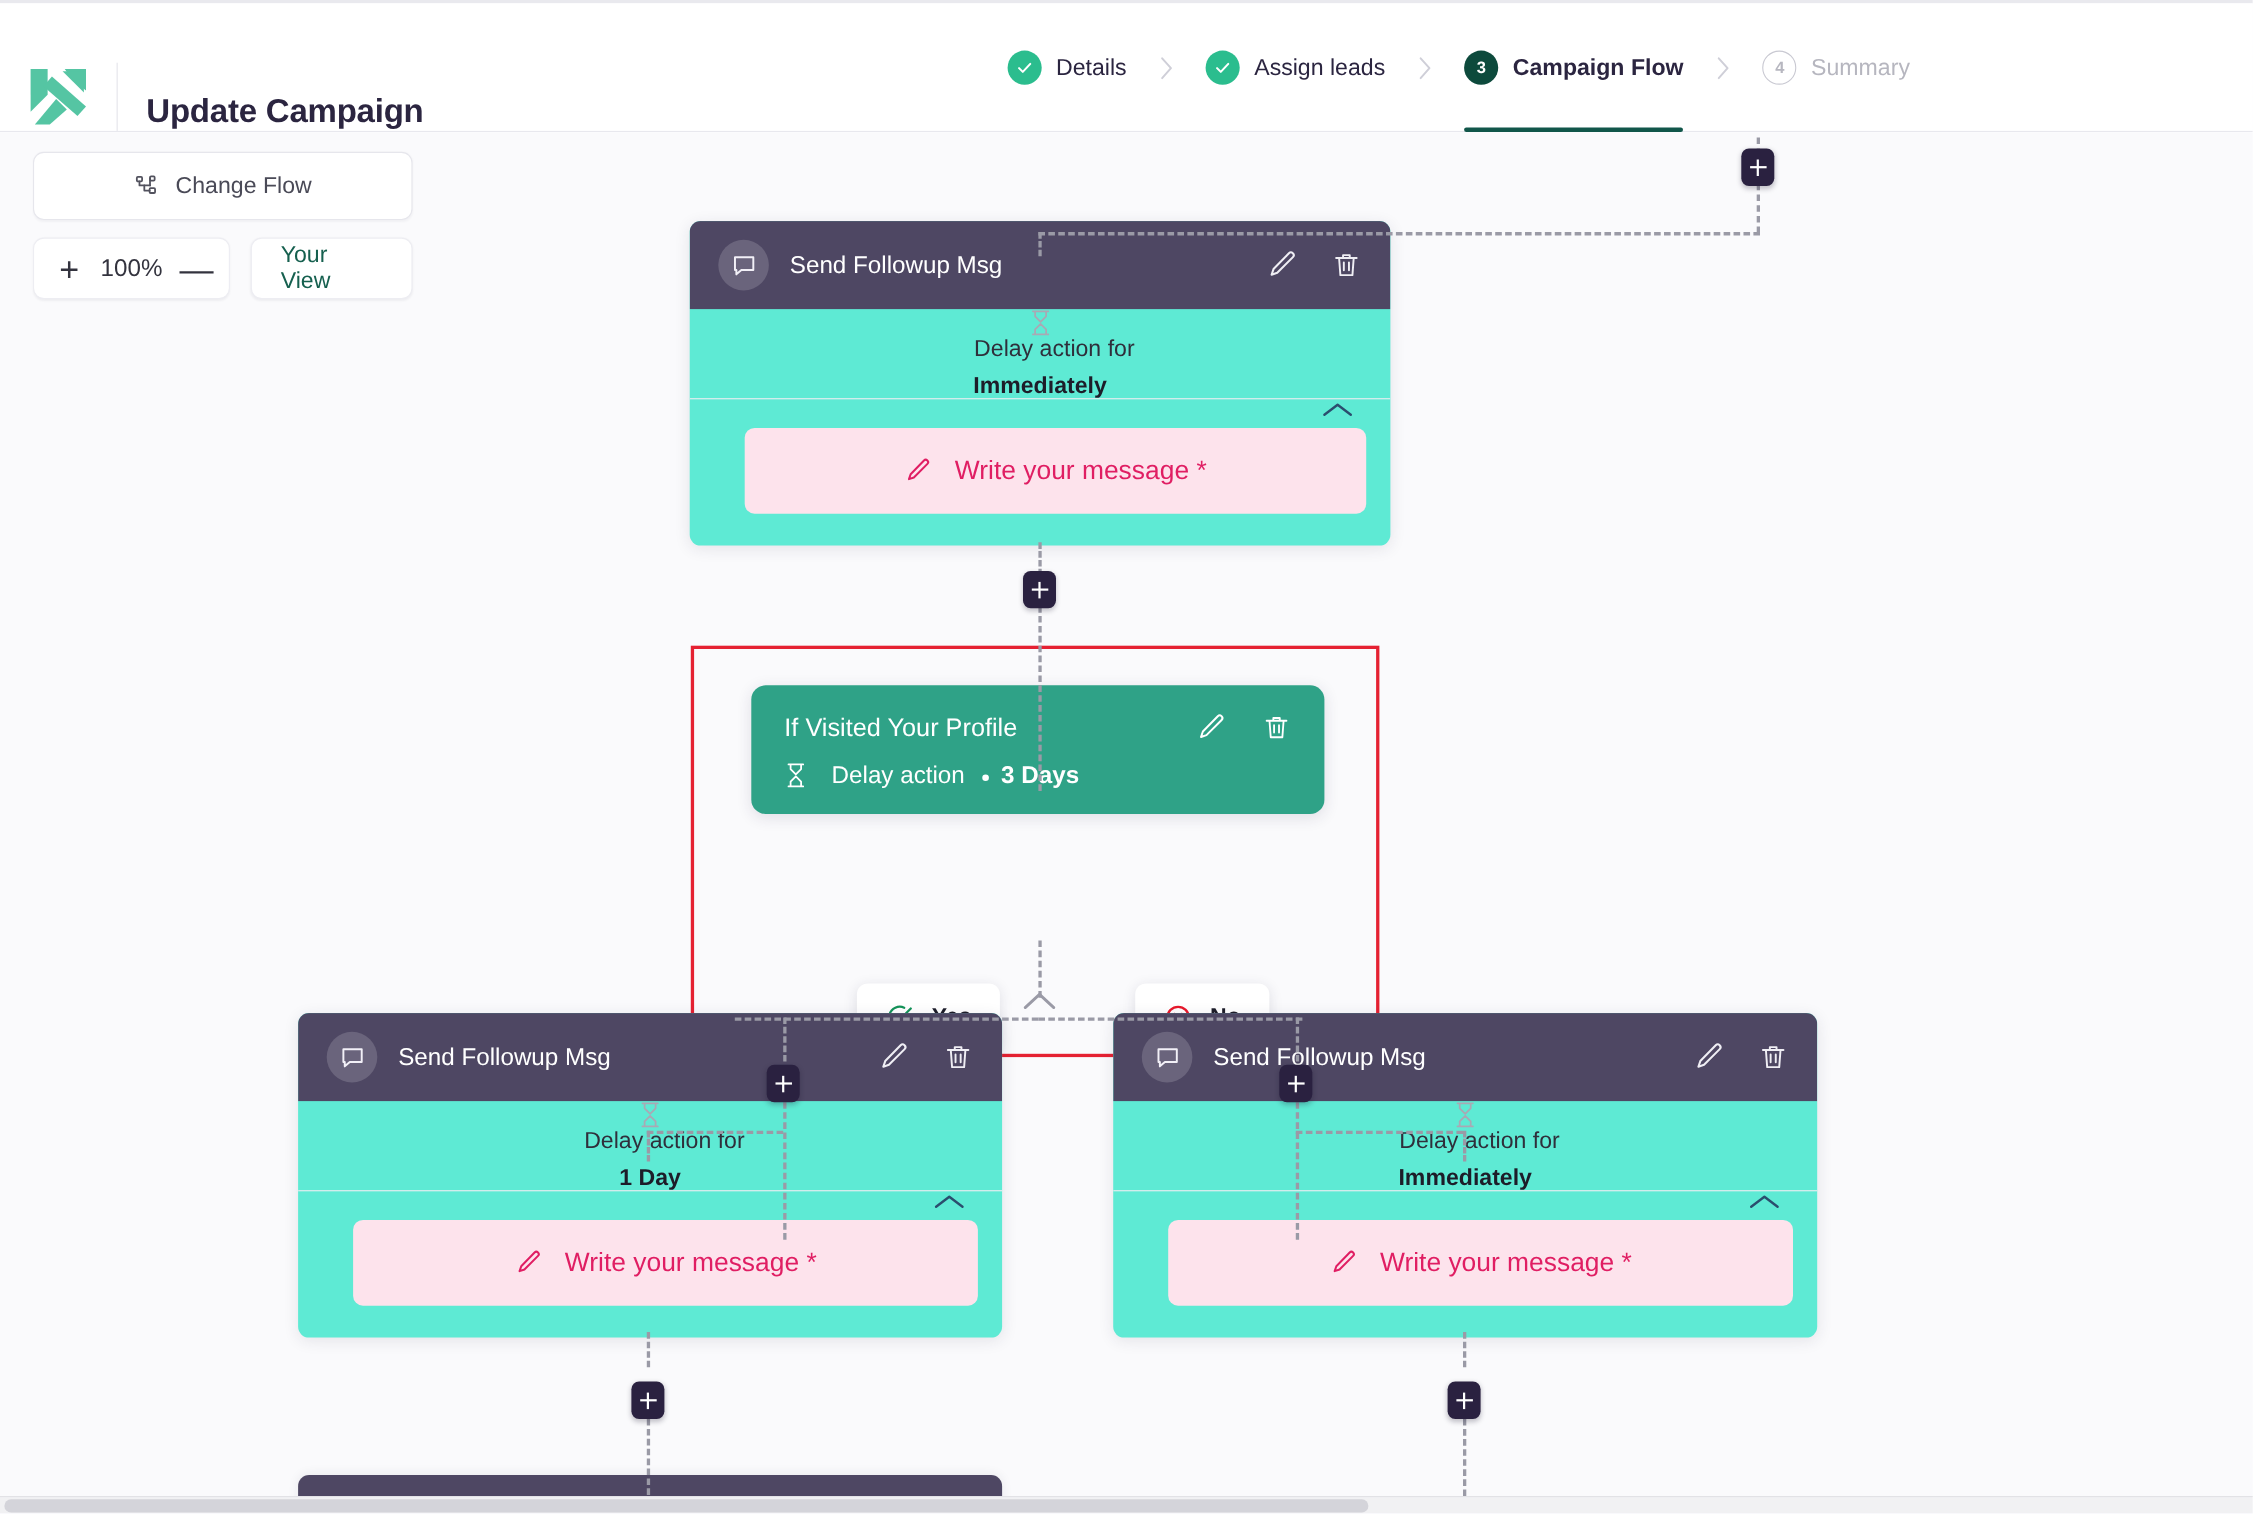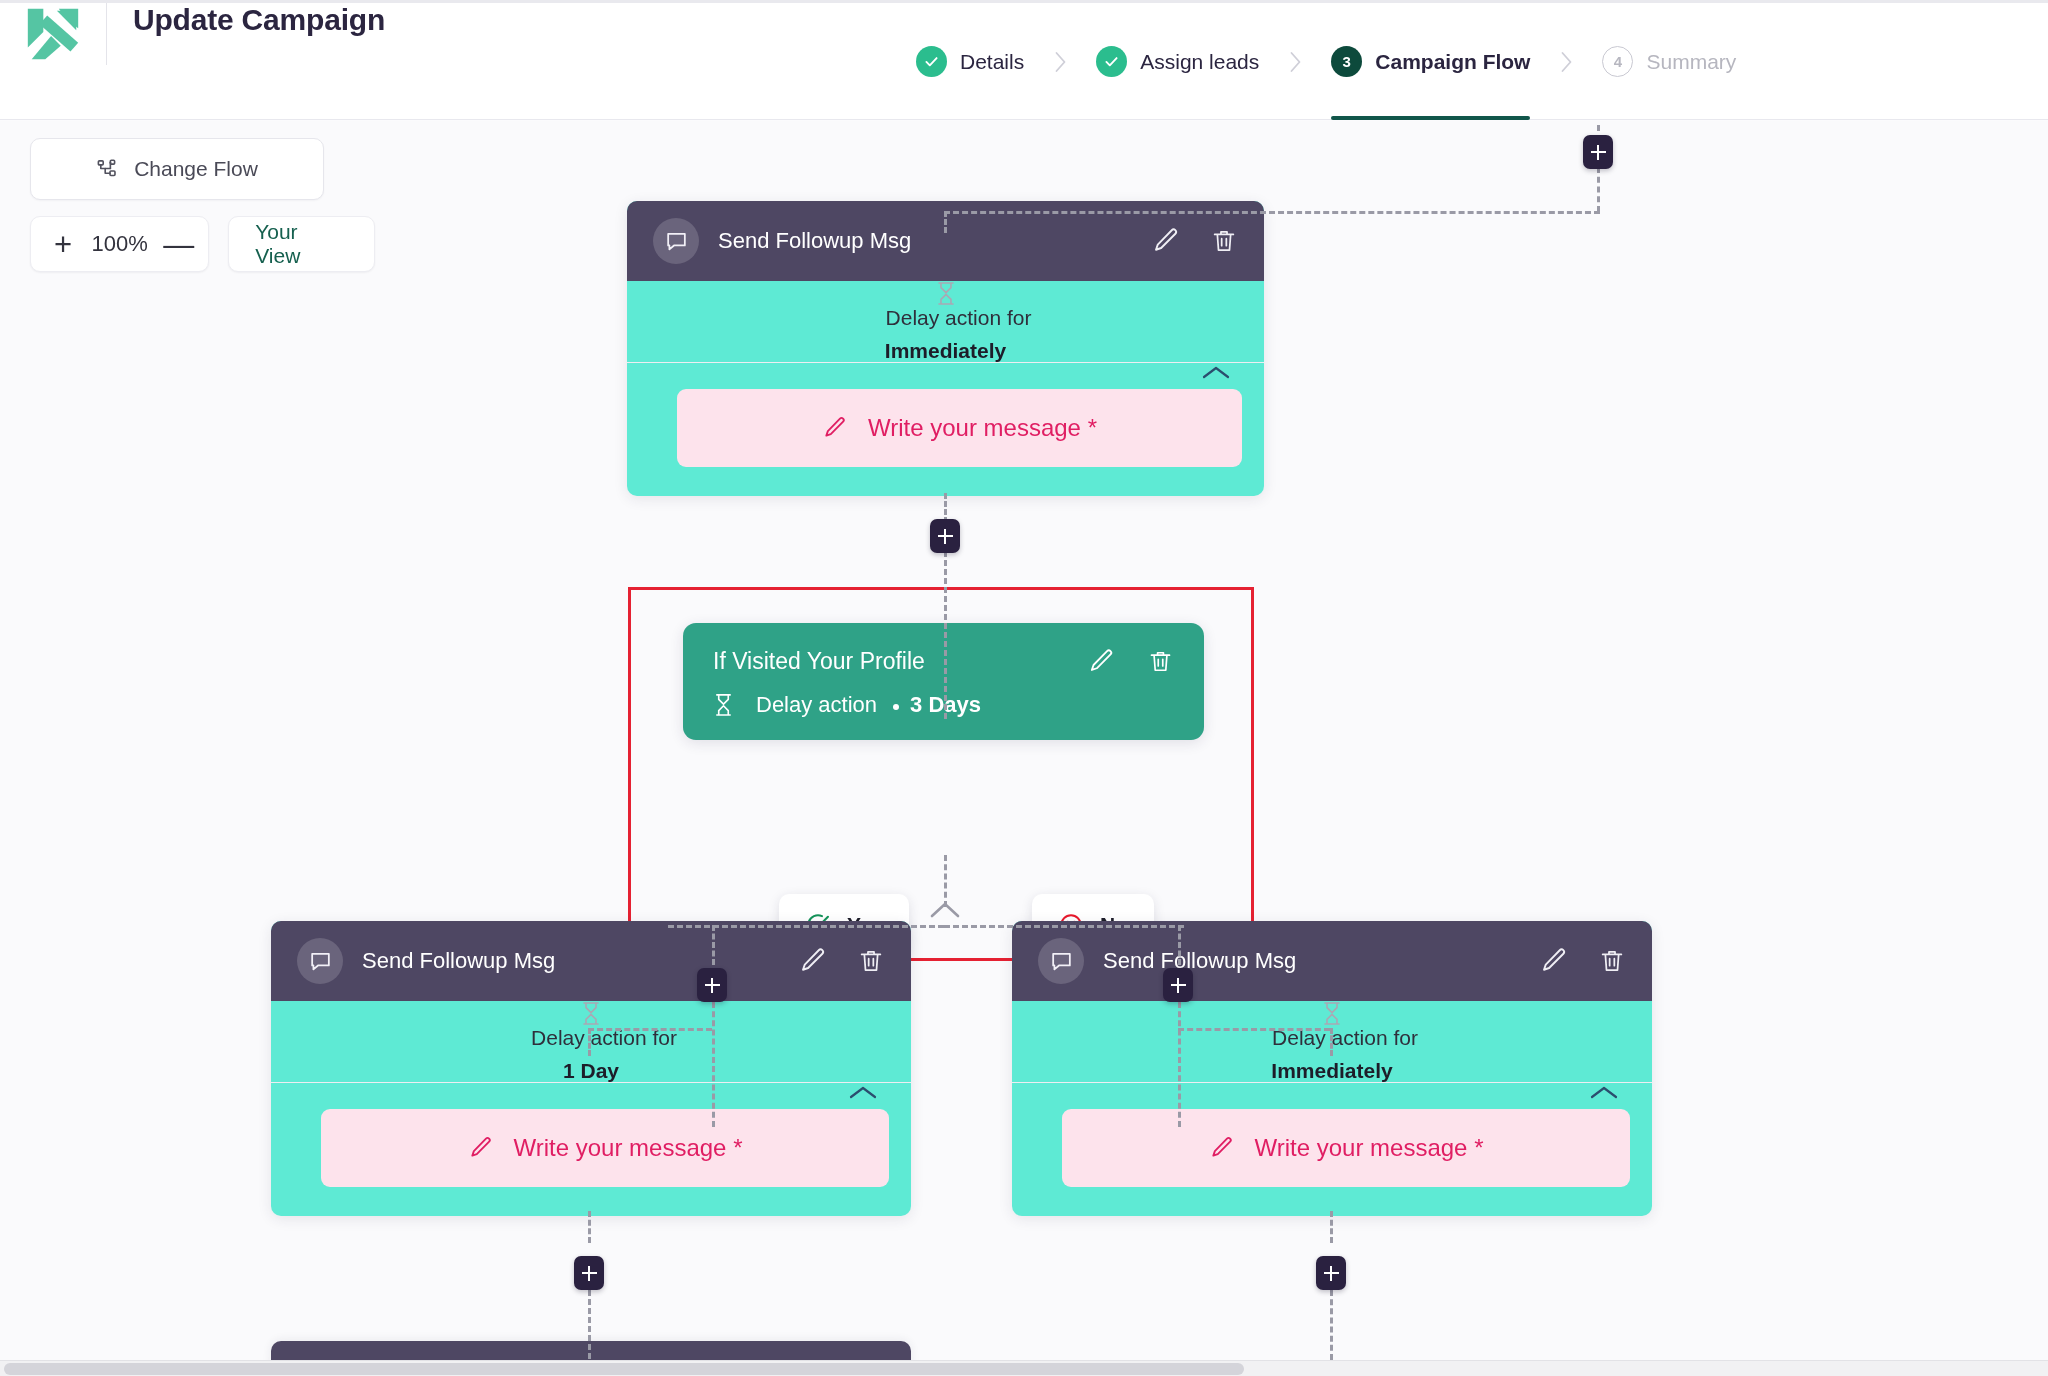--- a/index.html
+++ b/index.html
@@ -14,21 +14,21 @@
 
   
   .top-hairline { position:absolute; top:0; left:0; width:2048px; height:3px; background:#e9e9ee; }
 
   
   .header {
     position:absolute; top:3px; left:0; width:2048px; height:117px;
     background:#ffffff; border-bottom:1px solid #e8e8ee;
     display:flex; align-items:center;
   }
-  .brand { display:flex; align-items:flex-start; height:100%; padding-left:22px; }
+  .brand { display:flex; align-items:flex-end; height:100%; padding-left:22px; }
   .logo { width:62px; height:62px; display:block; }
   .brand-divider { width:1px; height:62px; background:#e4e4ea; margin:0 26px 0 22px; }
   .app-title { font-size:30px; font-weight:700; color:#2b2540; letter-spacing:-0.2px; white-space:nowrap; }
 
   
   .stepper { position:absolute; left:900px; top:0; height:117px; display:flex; align-items:center; gap:0; }
   .step { display:flex; align-items:center; gap:13px; position:relative; height:117px; }
   .step-pad { padding:0 16px; display:flex; align-items:center; gap:13px; height:100%; }
   .step-circle {
     width:31px; height:31px; border-radius:50%;
@@ -45,21 +45,21 @@
   .step-underline { position:absolute; left:16px; right:16px; bottom:0; height:4px; background:#11564a; border-radius:2px; }
   .step-chevron { width:40px; display:flex; align-items:center; justify-content:center; color:#cfcfd8; }
   .step-chevron svg { width:13px; height:22px; display:block; }
 
   
   .canvas { position:absolute; top:121px; left:0; width:2048px; height:1239px; background:#fafafc; overflow:hidden; }
 
   
   .toolbar { position:absolute; left:30px; top:17px; width:345px; }
   .change-flow-btn {
-    width:294px; height:62px; background:#fff; border:1px solid #e6e6ec; border-radius:10px;
+    width:345px; height:62px; background:#fff; border:1px solid #e6e6ec; border-radius:10px;
     display:flex; align-items:center; justify-content:center; gap:15px;
     font-size:21px; color:#4a4a57; cursor:pointer;
     box-shadow:0 1px 2px rgba(20,20,40,.04);
   }
   .change-flow-btn svg { width:23px; height:23px; display:block; }
   .zoom-row { display:flex; gap:19px; margin-top:16px; }
   .zoom-box {
     width:180px; height:56px; background:#fff; border-radius:10px; border:1px solid #ededf2;
     display:flex; align-items:center; justify-content:space-between; padding:0 19px;
     box-shadow:0 1px 2px rgba(20,20,40,.05);

